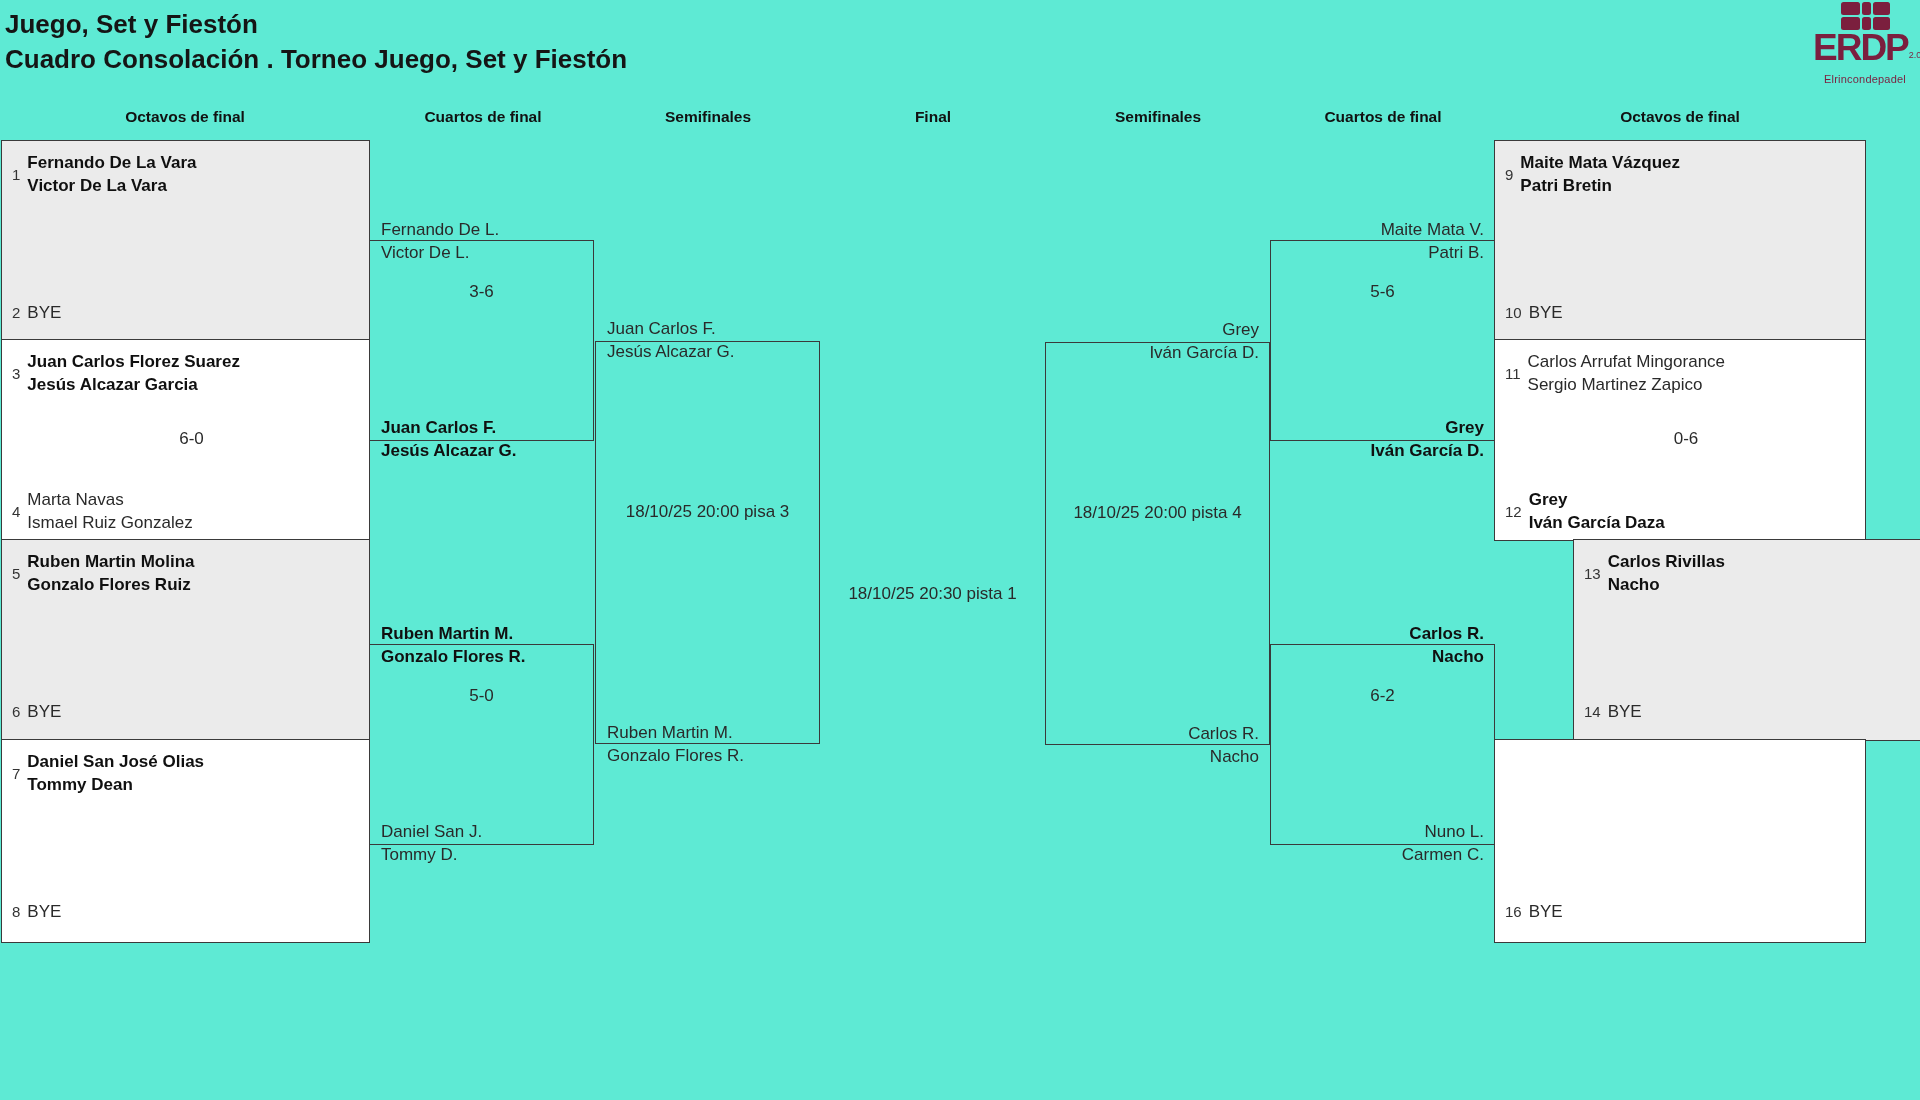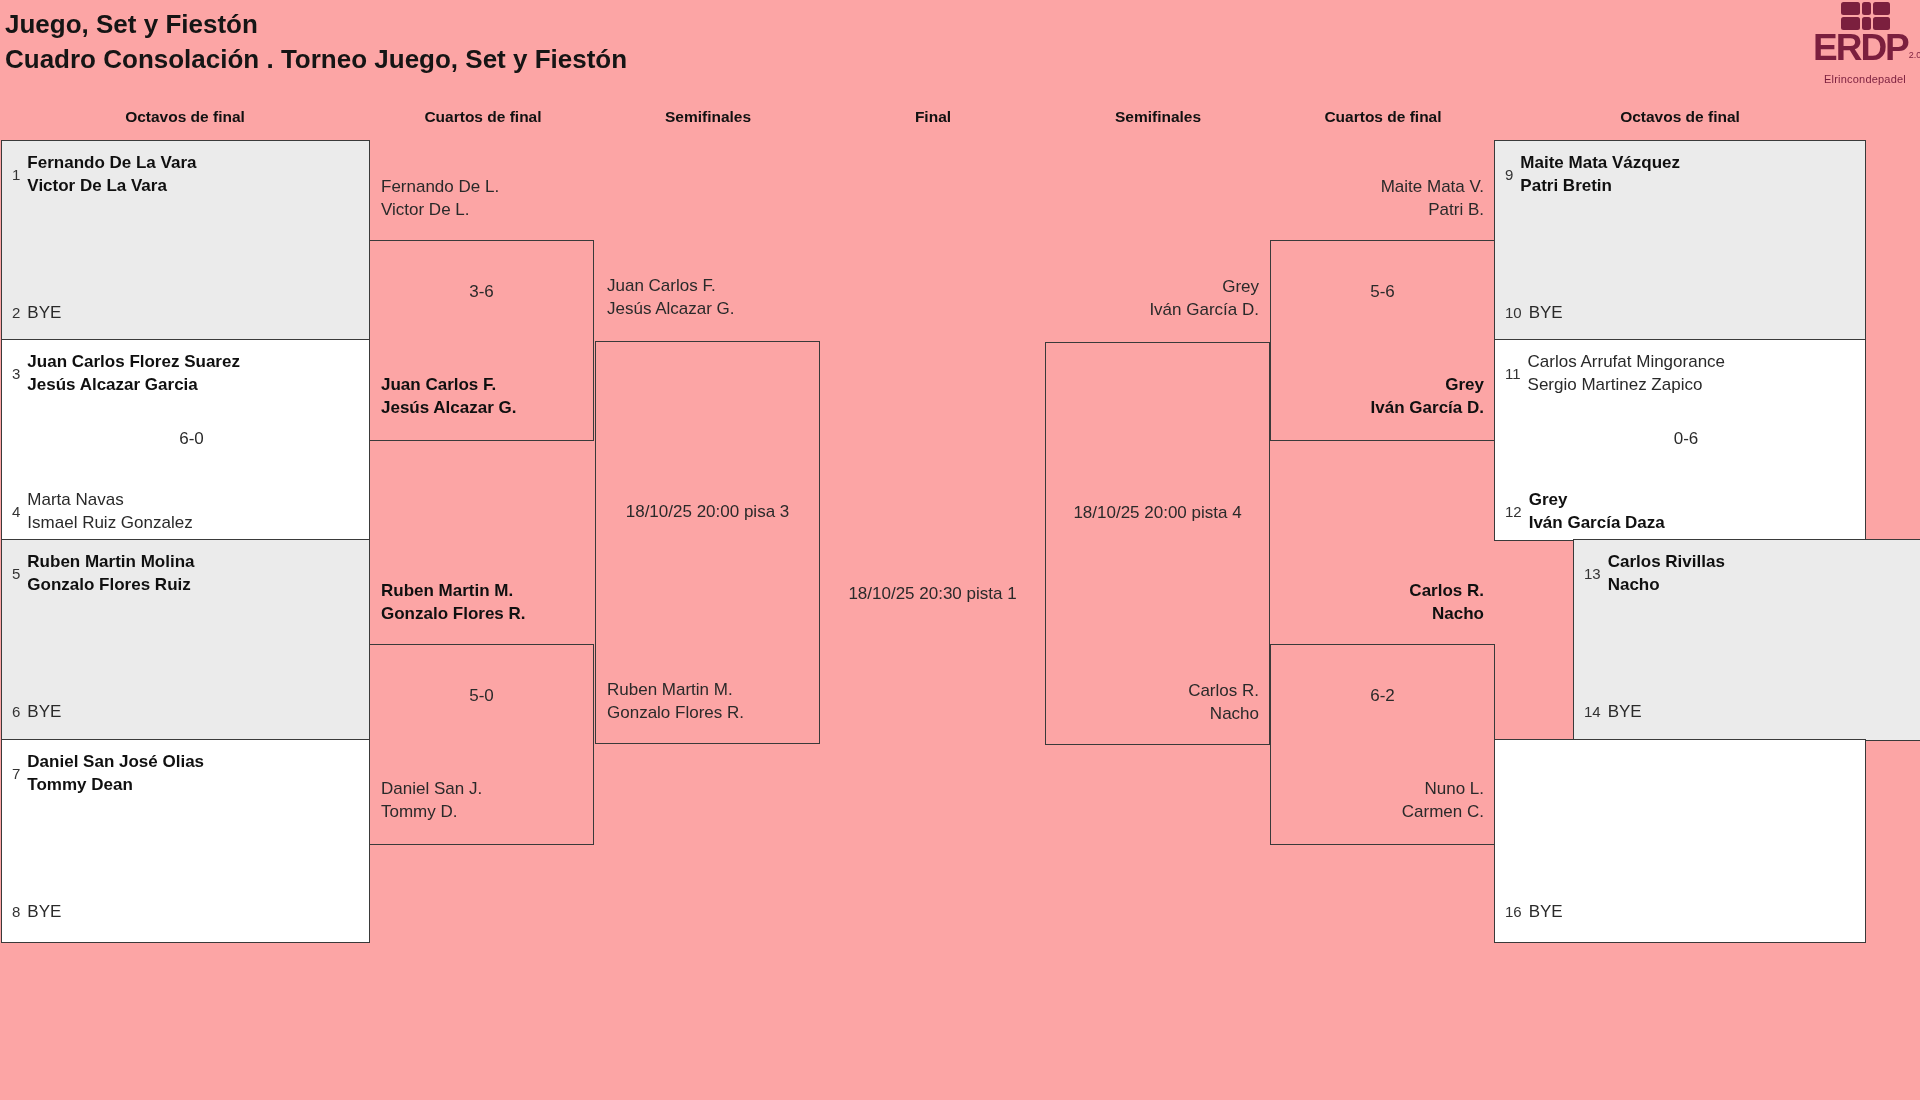--- a/index.html
+++ b/index.html
@@ -1,18 +1,18 @@
 <!DOCTYPE html>
 <html><head>
 <meta charset="utf-8">
 <style>
   html,body { margin:0; padding:0; background:#fff; }
   #canvas {
     position:relative; width:1920px; height:1100px; overflow:hidden;
-    font-family:"Liberation Sans", sans-serif; color:#1a1a1a; background:#fca5a5;
+    font-family:"Liberation Sans", sans-serif; color:#1a1a1a; background:#5eead4;
   }
   .title-line { position:absolute; left:5px; font-size:26px; font-weight:600; color:#151515; letter-spacing:0; white-space:nowrap; }
   #title1 { top:9px; }
   #title2 { top:44px; }
 
   .round-header { position:absolute; top:108px; width:240px; text-align:center; font-size:15.5px; font-weight:600; color:#111; white-space:nowrap; }
 
   
   .obox { position:absolute; width:367px; border:1px solid #3a3a3a; background:#fff; }
   .obox.gray { background:#ebebeb; }
@@ -22,21 +22,21 @@
   .slotB { top:148px; height:46px; }
   .seed { flex:none; margin-left:10px; margin-right:7px; font-size:15px; color:#333; }
   .names { font-size:17px; line-height:23px; color:#2a2a2a; white-space:nowrap; }
   .names.bold { font-weight:700; color:#101010; }
   .score { position:absolute; left:12px; right:0; top:89px; text-align:center; font-size:17px; color:#2a2a2a; }
 
   
   .cbox, .sbox { position:absolute; border:1px solid #3a3a3a; background:transparent; }
   .cbox { width:223px; height:199px; }
   .sbox { width:223px; height:401px; }
-  .fslot { position:absolute; left:11px; }
+  .fslot { position:absolute; left:11px;margin-top:43px; }
   .fslot .names { white-space:nowrap; }
   .cslotA { top:-66px; }
   .cslotB { top:132px; }
   .sslotA { top:-68px; }
   .sslotB { top:336px; }
   .rt .fslot { left:auto; right:10px; text-align:right; }
   .cscore { position:absolute; left:0; right:0; top:41px; text-align:center; font-size:17px; color:#2a2a2a; }
   .sschedule { position:absolute; left:0; right:0; top:160px; text-align:center; font-size:17px; color:#2a2a2a; white-space:nowrap; }
 
   .final-label { position:absolute; left:820px; top:584px; width:225px; text-align:center; font-size:17px; color:#2a2a2a; white-space:nowrap; }

